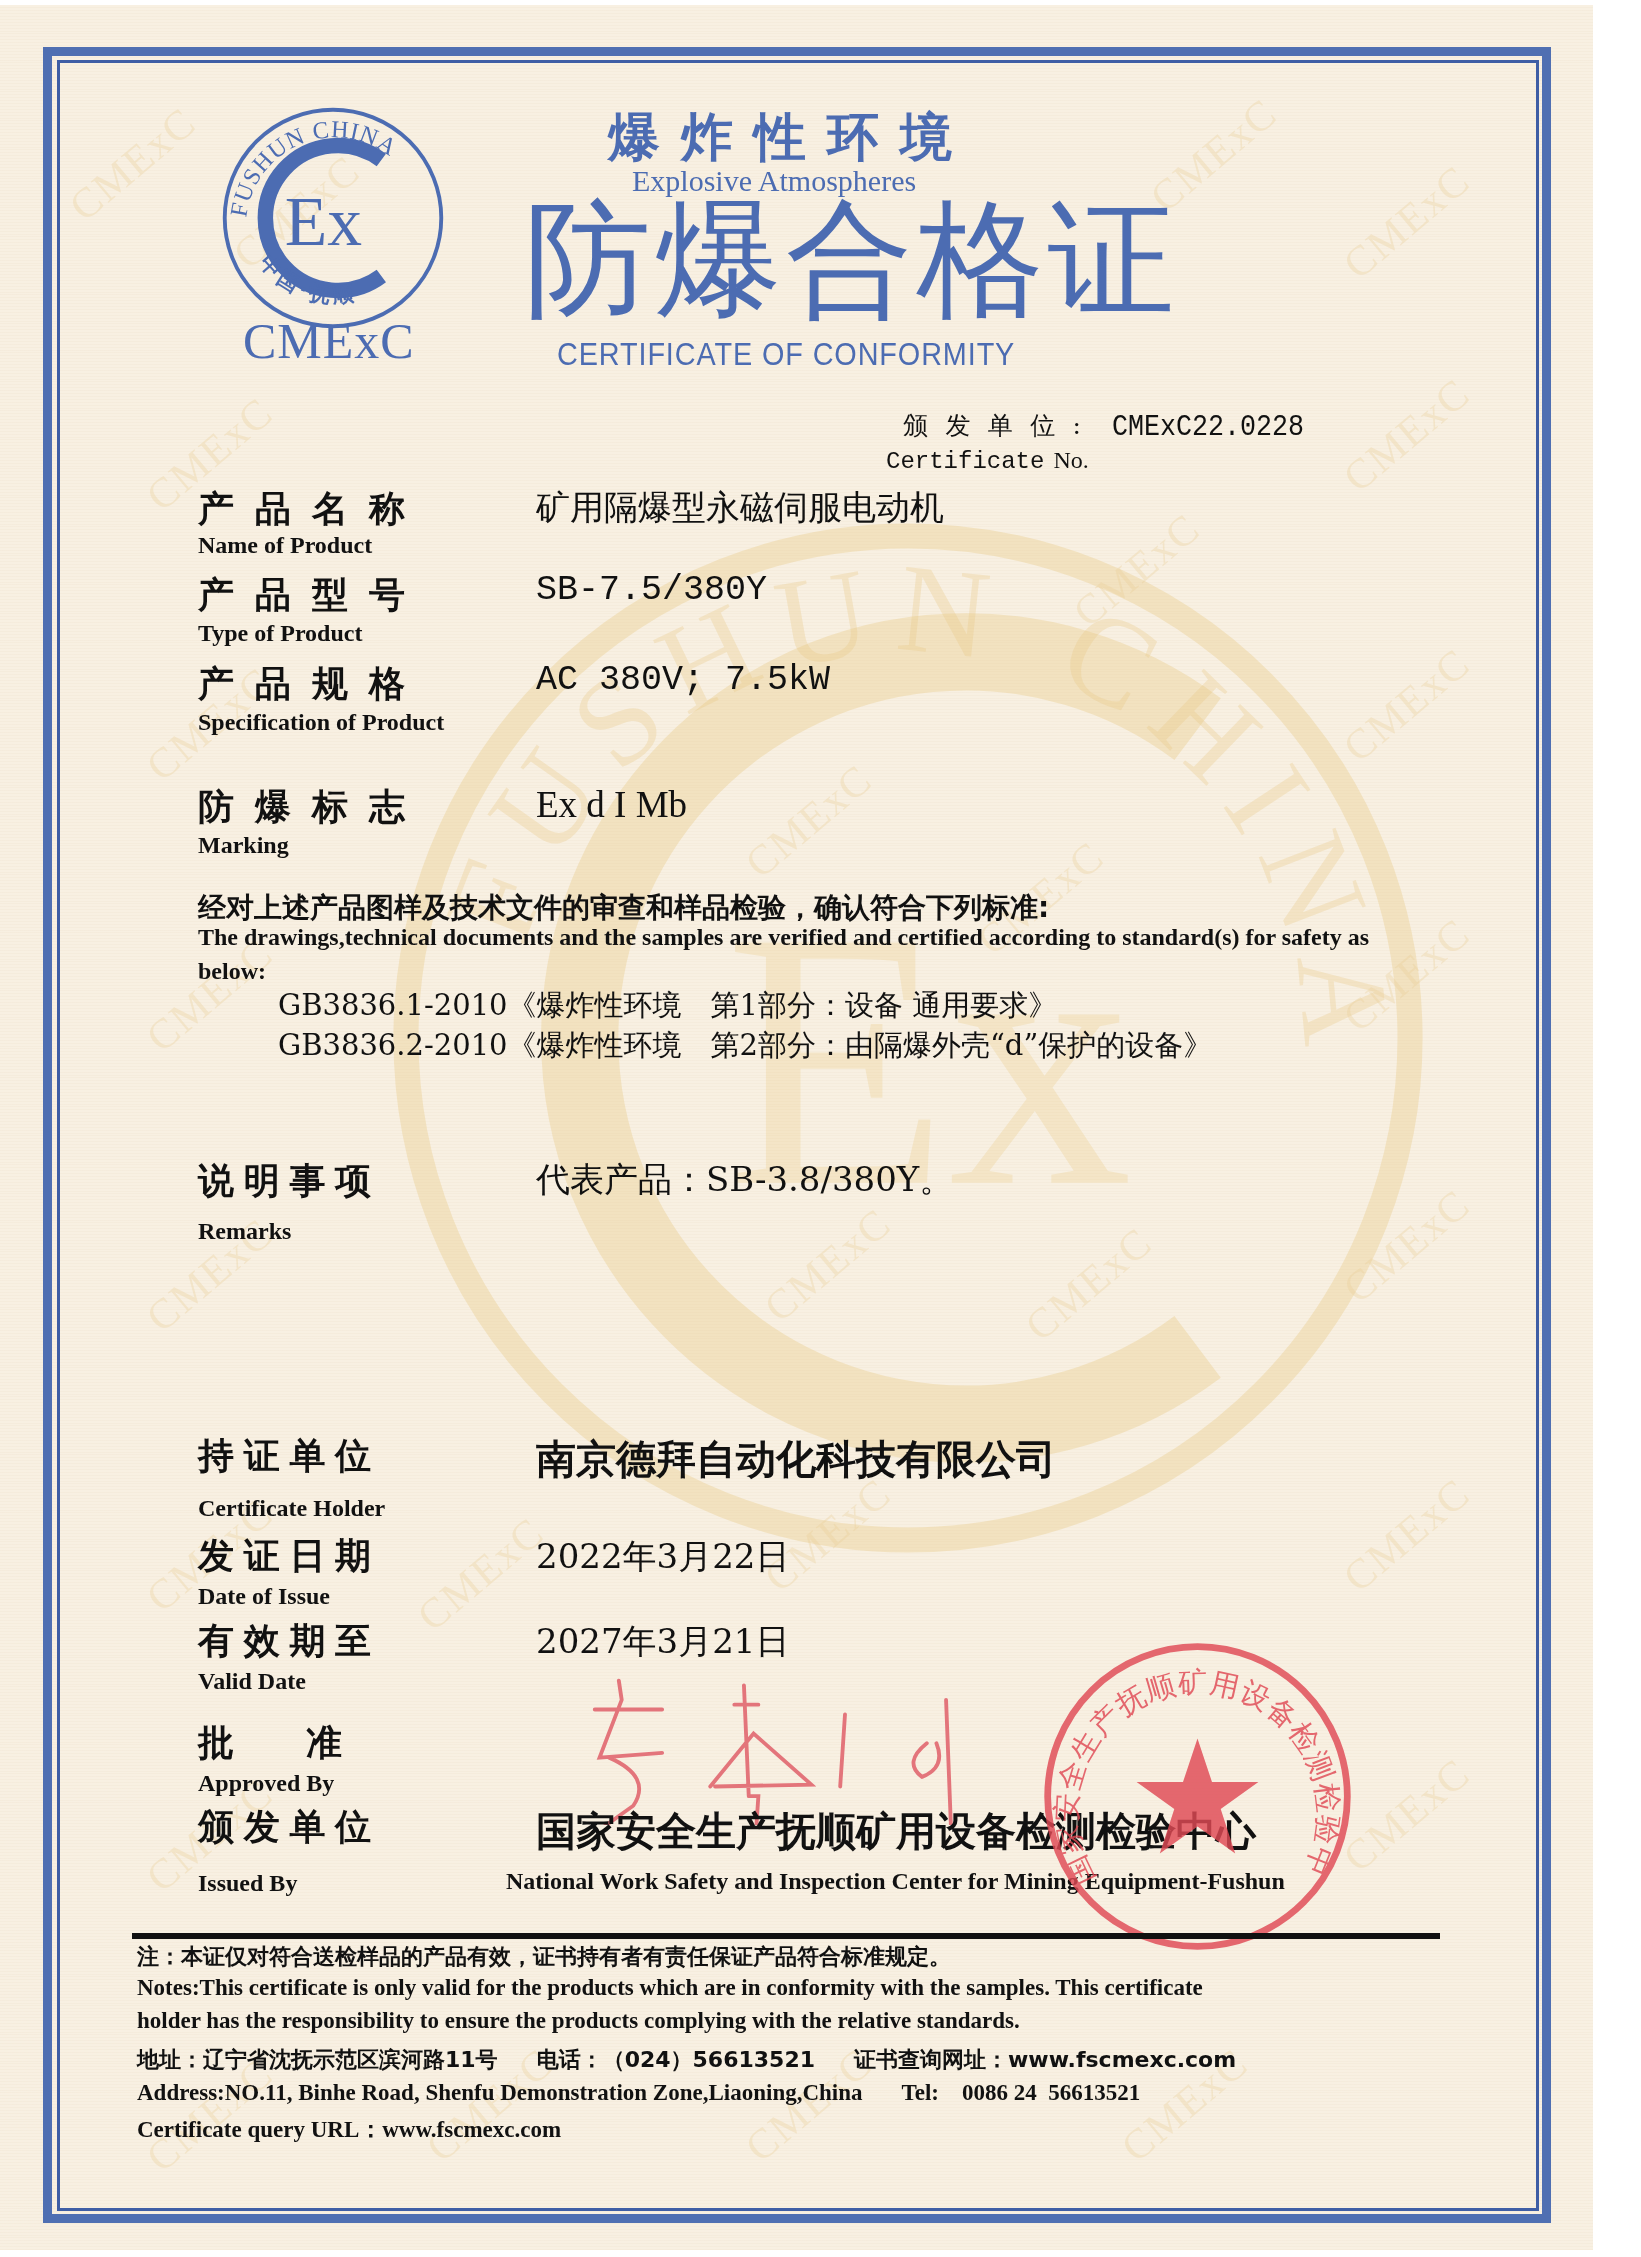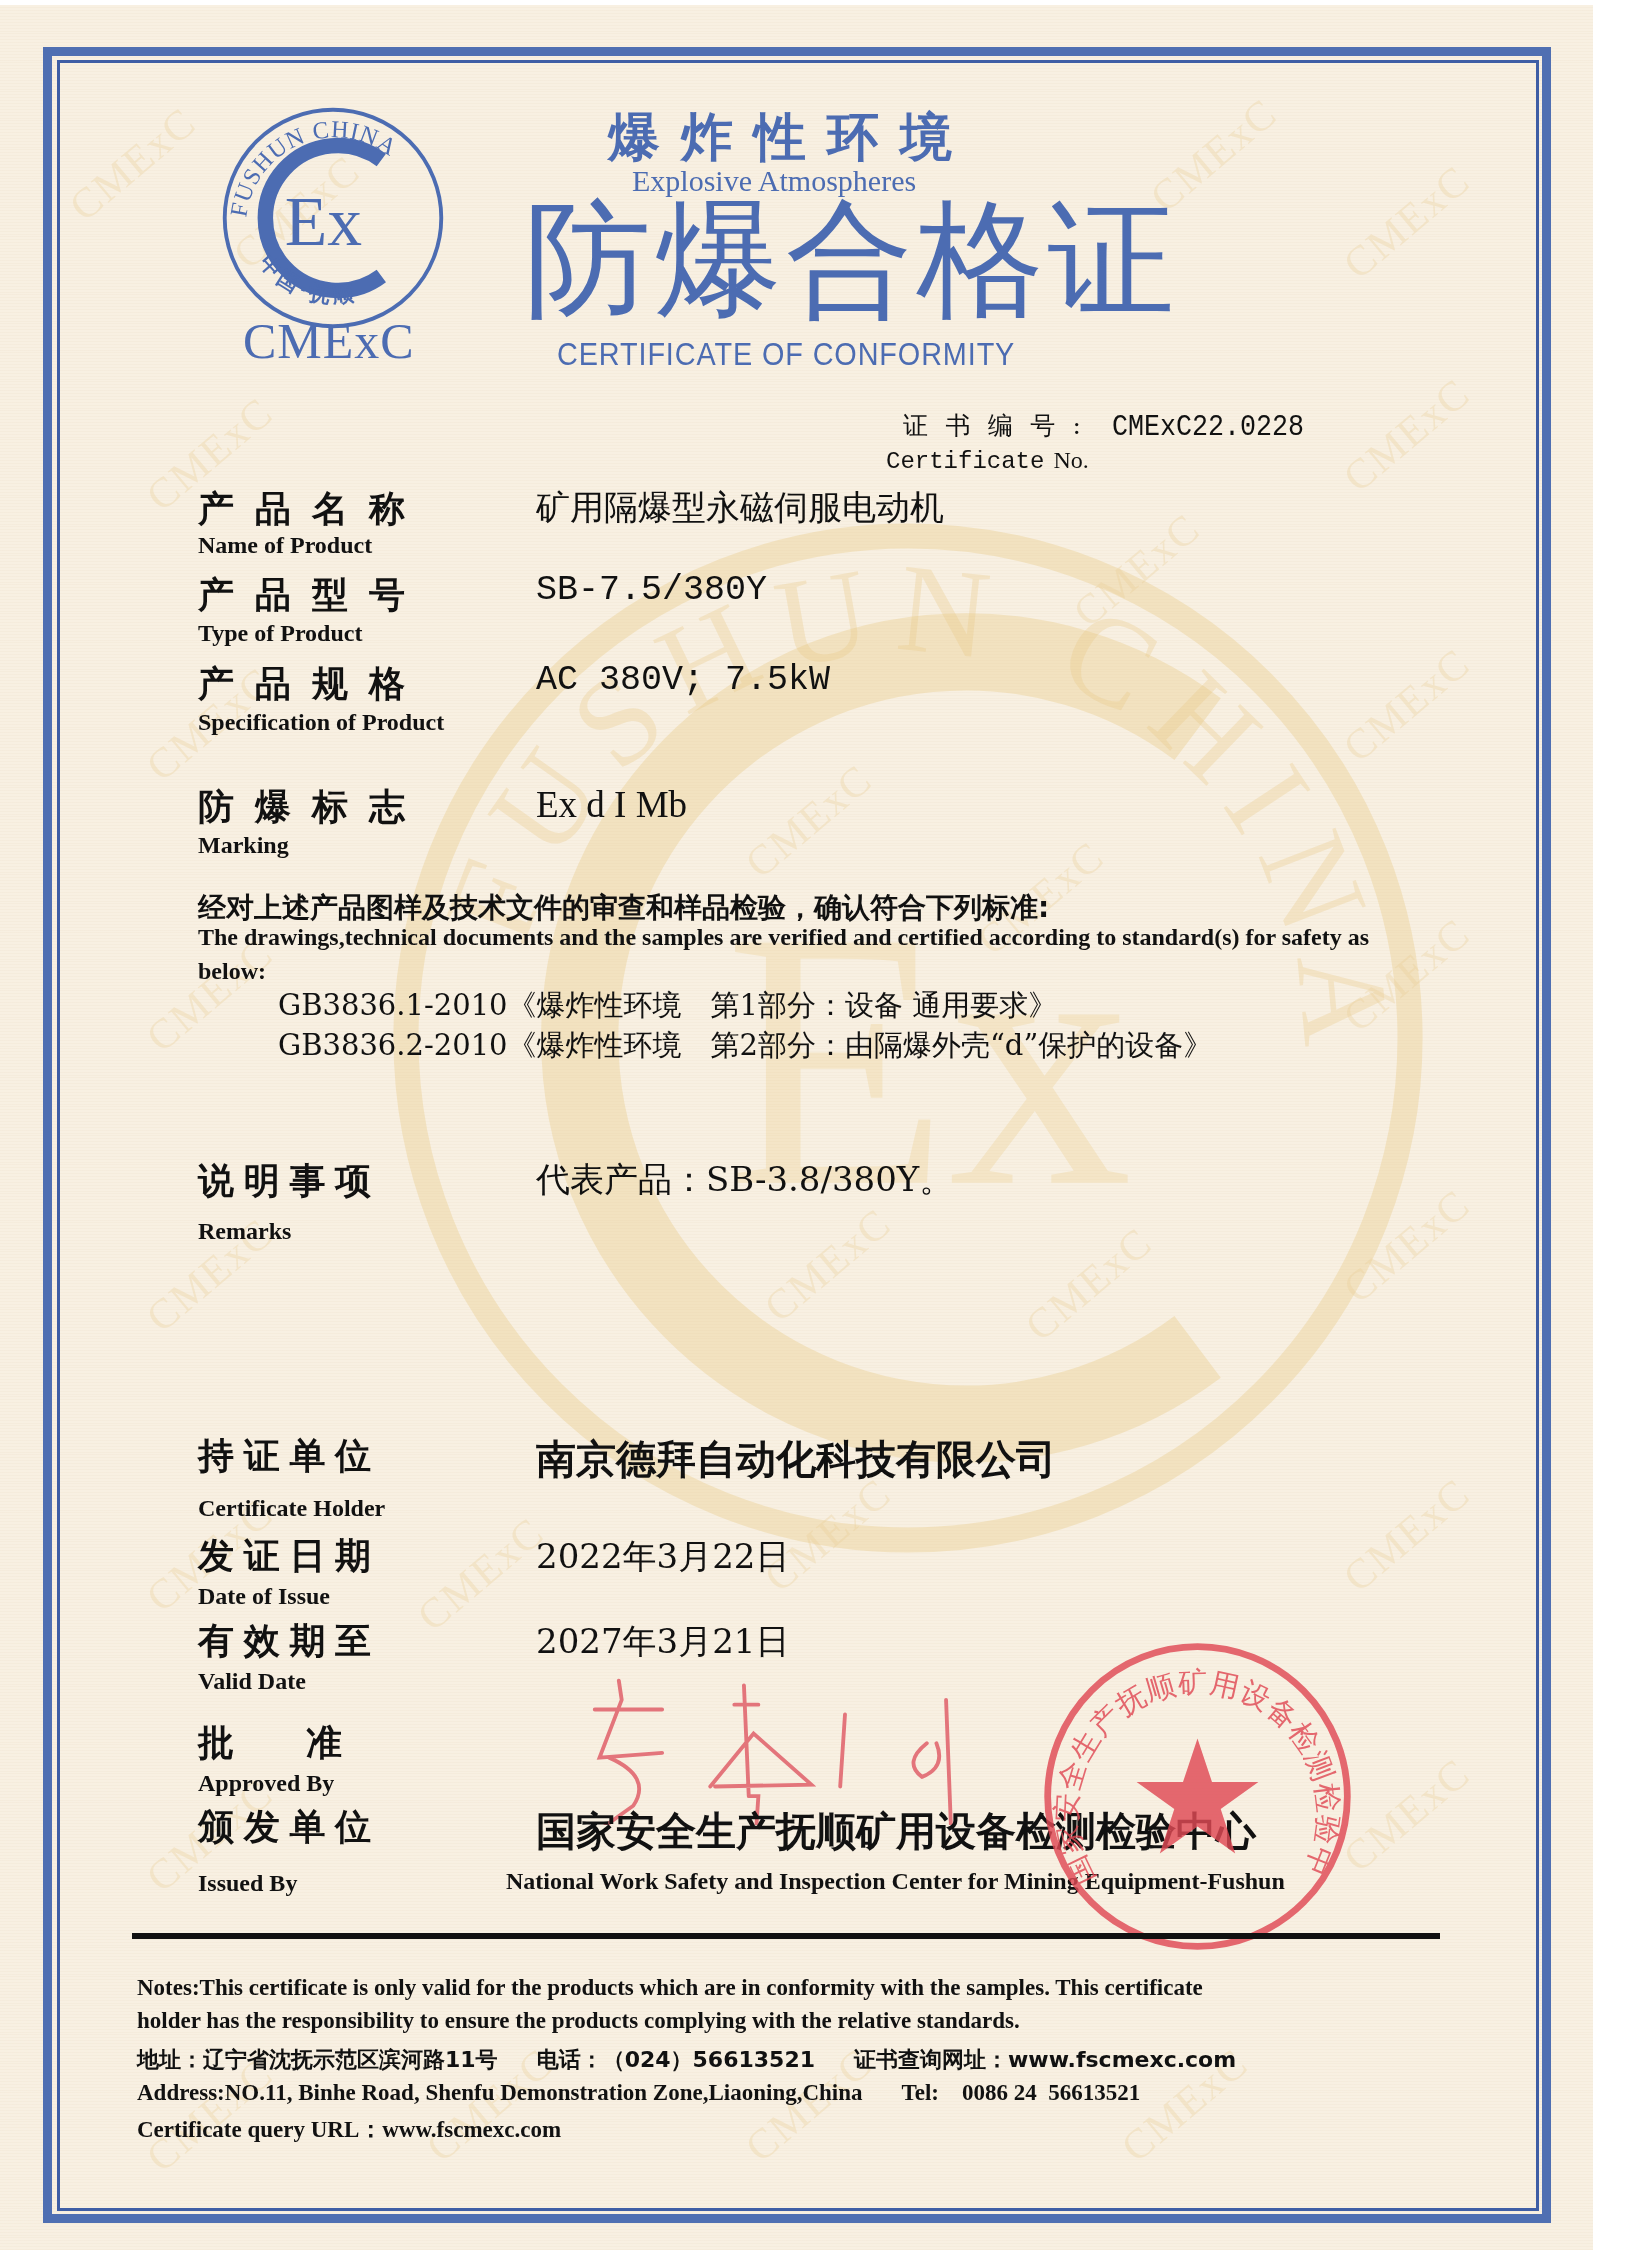--- a/index.html
+++ b/index.html
@@ -168,21 +168,21 @@
       <textPath href="#logoArcBot" startOffset="4%">中国·抚顺</textPath>
     </text>
   </svg>
   <div class="logo-name">CMExC</div>
 
   <div class="title-cn-small">爆炸性环境</div>
   <div class="title-en-small">Explosive Atmospheres</div>
   <div class="title-cn-big">防爆合格证</div>
   <div class="title-en-big">CERTIFICATE OF CONFORMITY</div>
 
-  <div class="cert-no-cn">证书编号:</div>
+  <div class="cert-no-cn">颁发单位:</div>
   <div class="cert-no-val">CMExC22.0228</div>
   <div class="cert-no-en">
     <span>Certificate</span><b>No.</b>
   </div>
 
   <div class="label-cn" style="top:480px">产品名称</div>
   <div class="label-en" style="top:527px">Name of  Product</div>
   <div class="value" style="top:480px">矿用隔爆型永磁伺服电动机</div>
 
   <div class="label-cn" style="top:566px">产品型号</div>
@@ -240,20 +240,21 @@
       <polygon points="165,105 180,150 228,150 189,178 204,224 165,196 126,224 141,178 102,150 150,150" fill="#e04a55"></polygon>
       <path id="sealArc" d="M 60 250 A 125 125 0 1 1 270 250" fill="none"></path>
       <text font-family="DejaVu Sans, sans-serif" font-size="30" fill="#e04a55" letter-spacing="1">
         <textPath href="#sealArc" startOffset="0%">国家安全生产抚顺矿用设备检测检验中心</textPath>
       </text>
     </g>
   </svg>
 
   <div class="rule"></div>
 
+  <div class="note cn" style="top:1937px">注：本证仅对符合送检样品的产品有效，证书持有者有责任保证产品符合标准规定。</div>
   <div class="note" style="top:1970px">Notes:This certificate is only valid for the products which are in conformity with the samples. This  certificate</div>
   <div class="note" style="top:2003px">holder has the responsibility to ensure the products complying with the relative standards.</div>
   <div class="note cn" style="top:2040px">
     <span>地址：辽宁省沈抚示范区滨河路11号</span><span class="gap"></span><span>电话：（024）56613521</span><span class="gap"></span><span>证书查询网址：www.fscmexc.com</span>
   </div>
   <div class="note" style="top:2075px">
     <span>Address:NO.11, Binhe Road, Shenfu Demonstration Zone,Liaoning,China</span><span class="gap"></span><span style="white-space:pre">Tel:    0086 24  56613521</span>
   </div>
   <div class="note" style="top:2109px">Certificate query URL：www.fscmexc.com</div>
 

